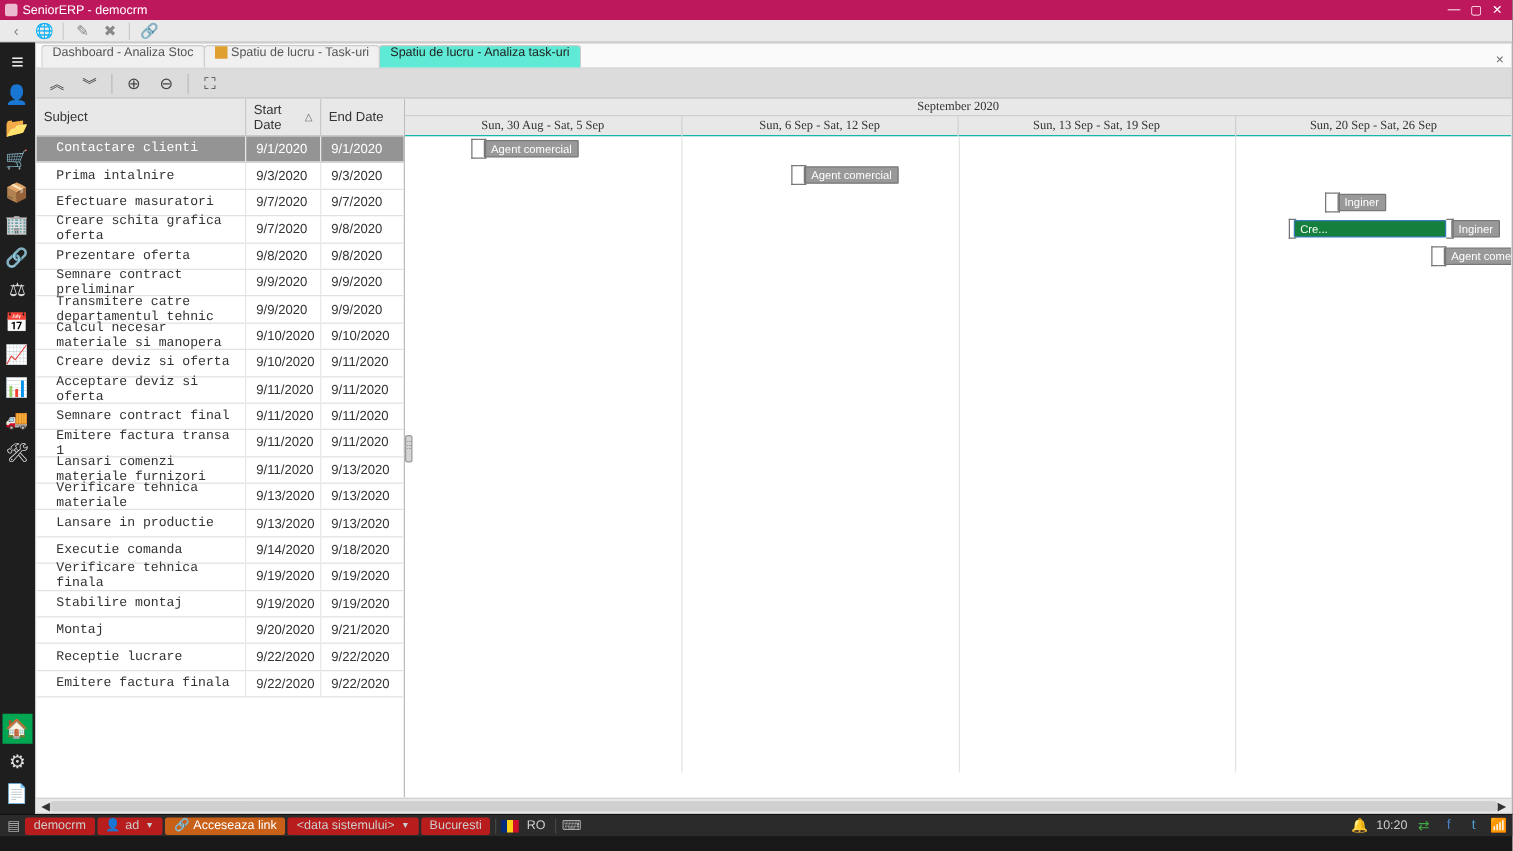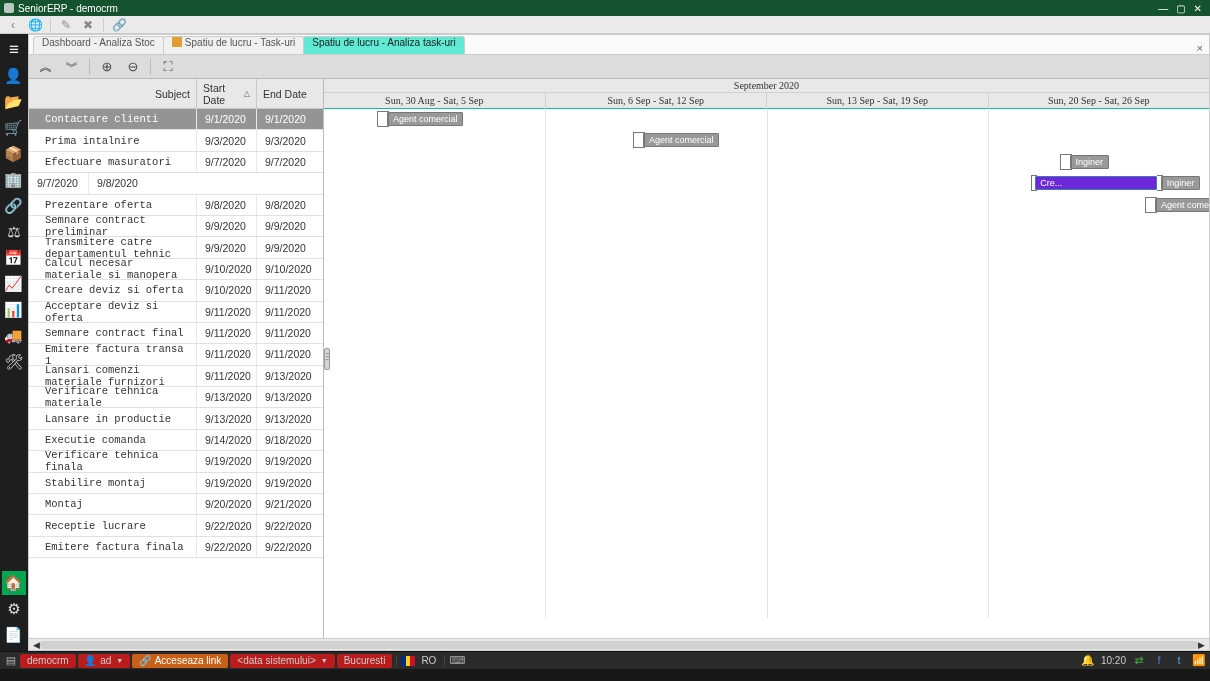--- a/index.html
+++ b/index.html
@@ -1,19 +1,19 @@
 <!DOCTYPE html>
 <html><head>
 <meta charset="utf-8">
 <style>
 * { margin:0; padding:0; box-sizing:border-box; font-family:"Segoe UI",Tahoma,sans-serif; }
 body { background:#181818; width:1210px; height:681px; overflow:hidden; font-size:11px; color:#333; }
 
 
-.title-bar { height:16px; background:#14532d; color:#fff; display:flex; align-items:center; padding:0 4px; font-size:10px; }
+.title-bar { height:16px; background:#be185d; color:#fff; display:flex; align-items:center; padding:0 4px; font-size:10px; }
 .title-bar .title-icon { width:10px; height:10px; background:#fff; border-radius:2px; margin-right:4px; opacity:.7; }
 .title-bar .wincontrols { margin-left:auto; display:flex; gap:8px; padding-right:4px; }
 .title-bar .wincontrols span { cursor:pointer; }
 
 
 .app-toolbar { height:18px; background:#eaeaea; display:flex; align-items:center; border-bottom:1px solid #ccc; padding:0 6px; gap:8px; }
 .app-toolbar .tb-icon { width:14px; height:14px; font-size:12px; color:#888; cursor:pointer; text-align:center; line-height:14px; }
 .app-toolbar .tb-icon.globe { color:#2e8b2e; }
 .app-toolbar .sep { width:1px; height:14px; background:#ccc; }
 
@@ -38,21 +38,21 @@
 
 
 .gantt-toolbar { height:24px; background:#dcdcdc; border-bottom:1px solid #bbb; display:flex; align-items:center; padding:0 8px; gap:8px; }
 .gantt-toolbar .gt-btn { width:18px; height:18px; font-size:13px; color:#444; text-align:center; line-height:18px; cursor:pointer; }
 
 
 .gantt { flex:1; display:flex; background:#fff; overflow:hidden; position:relative; }
 .gantt-left { width:295px; border-right:1px solid #bbb; display:flex; flex-direction:column; }
 .gantt-left-header { height:30px; background:#e8e8e8; border-bottom:1px solid #c9c9c9; display:flex; }
 .glh-col { border-right:1px solid #c9c9c9; display:flex; align-items:center; padding:0 6px; font-size:10.5px; color:#333; font-weight:500; }
-.glh-subject { flex:1;justify-content:flex-end; }
+.glh-subject { flex:1; }
 .glh-start { width:60px; justify-content:space-between; }
 .glh-end { width:66px; justify-content:flex-start; border-right:none; }
 .sort-ic { font-size:8px; color:#666; }
 
 .gantt-left-body { flex:1; overflow-y:hidden; }
 .task-row { height:21.4px; display:flex; border-bottom:1px solid #e1e1e1; font-size:10.5px; }
 .task-row.selected { background:#949494; color:#fff; }
 .task-row .cell { padding:0 8px; display:flex; align-items:center; }
 .task-row .cell.subject { flex:1; border-right:1px solid #e8e8e8; padding-left:16px;font-family:Liberation Mono, monospace; }
 .task-row .cell.date { width:60px; border-right:1px solid #e8e8e8; }
@@ -63,21 +63,21 @@
 .grh-month { height:14px; border-bottom:1px solid #d0d0d0; text-align:center; font:10px/14px "Segoe UI"; color:#333; }
 .grh-weeks { height:16px; display:flex; }
 .grh-week { flex:1; border-right:1px solid #d0d0d0; text-align:center; font:10px/16px "Segoe UI"; color:#333; }
 .grh-week:last-child { border-right:none; }
 
 .gantt-right-body { position:relative; }
 .week-line { position:absolute; top:0; bottom:0; width:1px; background:#e4e4e4; }
 
 .bar-row { height:21.4px; position:relative; border-bottom:1px solid transparent; }
 .bar { position:absolute; top:3px; height:14px; border:1px solid #888; background:#b9b9b9; border-radius:1px; display:flex; align-items:center; padding:0 4px; font-size:9px; color:#fff; overflow:hidden; white-space:nowrap; }
-.bar.blue { background:#6d28d9; border-color:#3a7bb5; }
+.bar.blue { background:#15803d; border-color:#3a7bb5; }
 .bar-label { position:absolute; top:3px; height:14px; padding:0 5px; background:#999; border:1px solid #777; color:#fff; font-size:9px; display:flex; align-items:center; border-radius:1px; white-space:nowrap; }
 .bracket { position:absolute; top:2px; height:16px; width:6px; border-left:1px solid #777; border-top:1px solid #777; border-bottom:1px solid #777; }
 .bracket.r { border-left:none; border-right:1px solid #777; }
 
 
 .splitter { position:absolute; left:295px; top:50%; width:6px; height:22px; background:#d4d4d4; border:1px solid #9a9a9a; border-radius:2px; z-index:5; cursor:col-resize; margin-top:-11px; font-size:7px; text-align:center; letter-spacing:-1px; color:#777; line-height:3px; padding-top:3px; }
 
 
 .hscroll { height:12px; background:#e8e8e8; border-top:1px solid #ccc; display:flex; align-items:center; padding:0 4px; }
 .hscroll .track { flex:1; height:8px; background:#f4f4f4; border:1px solid #ccc; position:relative; border-radius:3px; }
@@ -189,20 +189,21 @@
               <div class="cell subject">Prima intalnire</div>
               <div class="cell date">9/3/2020</div>
               <div class="cell enddate">9/3/2020</div>
             </div>
             <div class="task-row">
               <div class="cell subject">Efectuare masuratori</div>
               <div class="cell date">9/7/2020</div>
               <div class="cell enddate">9/7/2020</div>
             </div>
             <div class="task-row">
+              <div class="cell subject">Creare schita grafica oferta</div>
               <div class="cell date">9/7/2020</div>
               <div class="cell enddate">9/8/2020</div>
             </div>
             <div class="task-row">
               <div class="cell subject">Prezentare oferta</div>
               <div class="cell date">9/8/2020</div>
               <div class="cell enddate">9/8/2020</div>
             </div>
             <div class="task-row">
               <div class="cell subject">Semnare contract preliminar</div>

